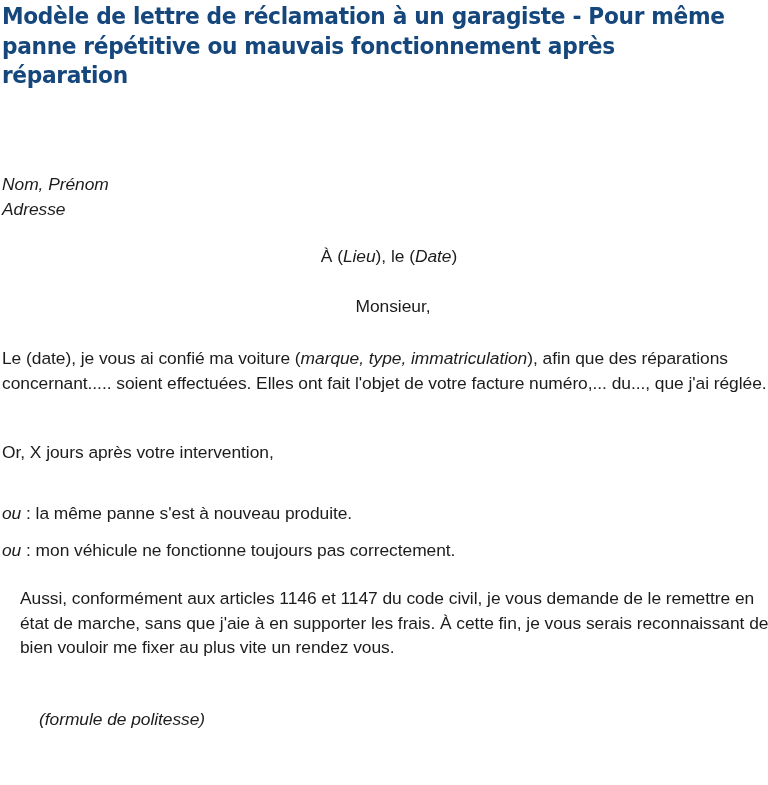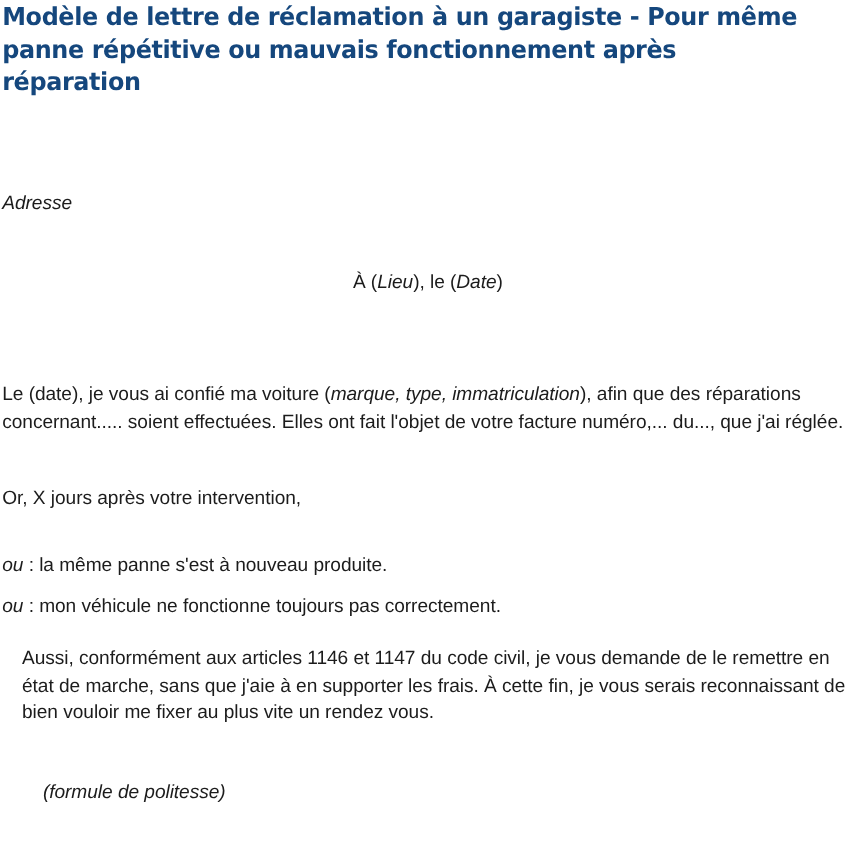--- a/index.html
+++ b/index.html
@@ -127,27 +127,29 @@
   }
 </style>
 </head>
 <body>
 
 <div class="page">
 
   <h1 class="doc-title">Modèle de lettre de réclamation à un garagiste - Pour même panne répétitive ou mauvais fonctionnement après réparation</h1>
 
   <div class="block addr">
+    <span class="line">Nom, Prénom</span>
     <span class="line">Adresse</span>
   </div>
 
   <div class="block place-date">
     <span>À </span><span>(</span><i>Lieu</i><span>)</span><span>, le </span><span>(</span><i>Date</i><span>)</span>
   </div>
 
+  <div class="block salutation">Monsieur,</div>
 
   <div class="block para-1">
     <span>Le (date), je vous ai confié ma voiture (</span><i>marque, type, immatriculation</i><span>), afin que des réparations concernant..... soient effectuées. Elles ont fait l'objet de votre facture numéro,... du..., que j'ai réglée.</span>
   </div>
 
   <div class="block para-2">Or, X jours après votre intervention,</div>
 
   <div class="block option-1">
     <i>ou</i><span> : la même panne s'est à nouveau produite.</span>
   </div>

